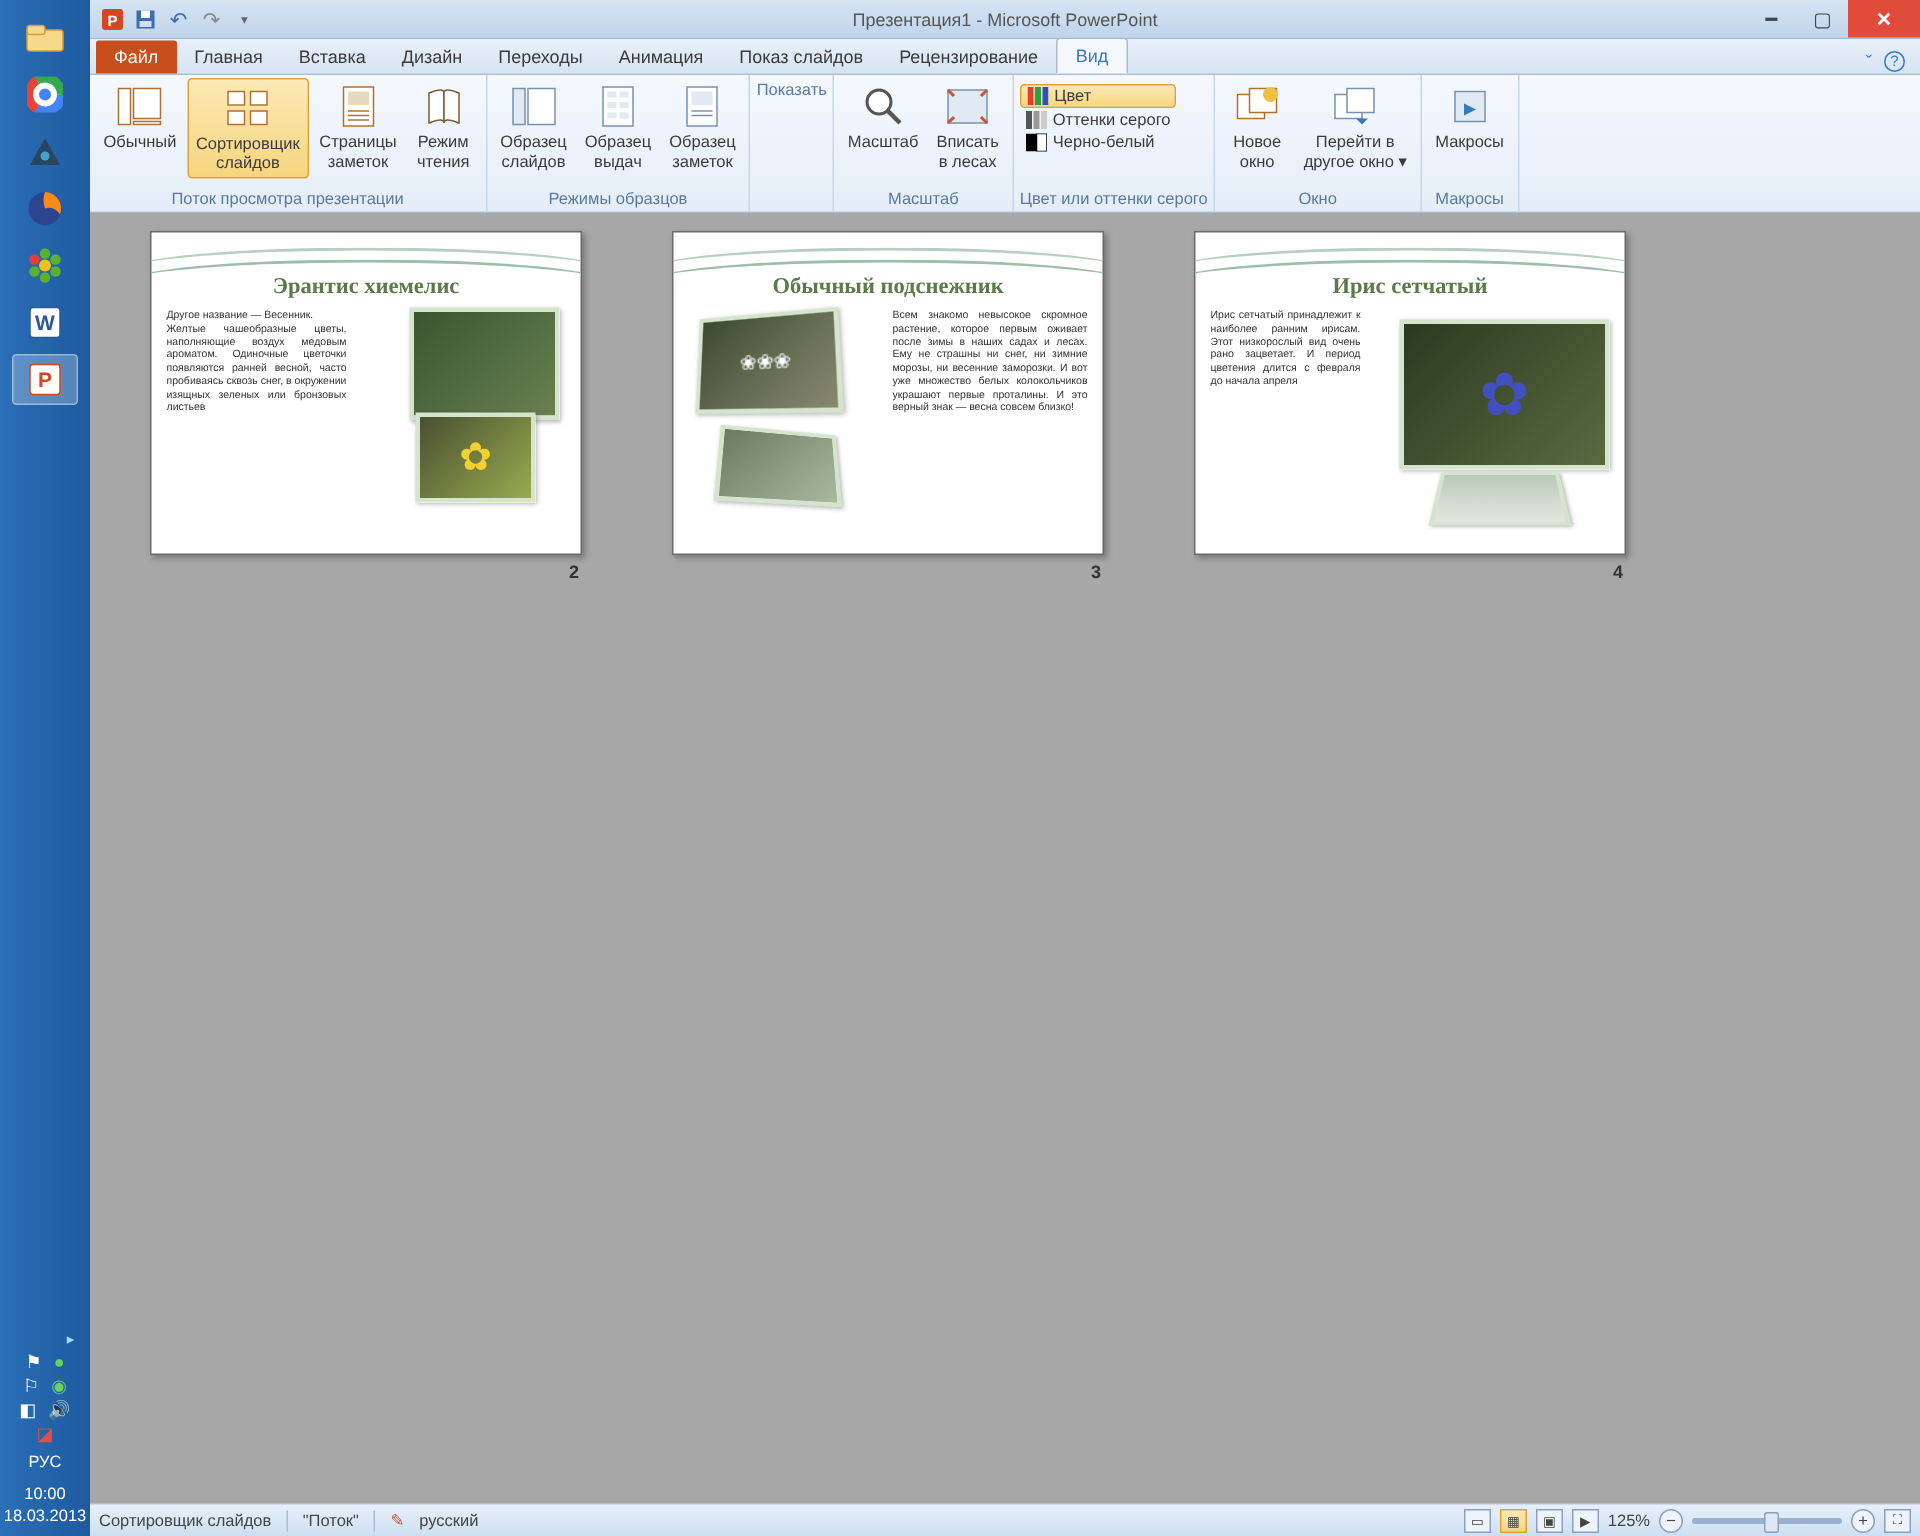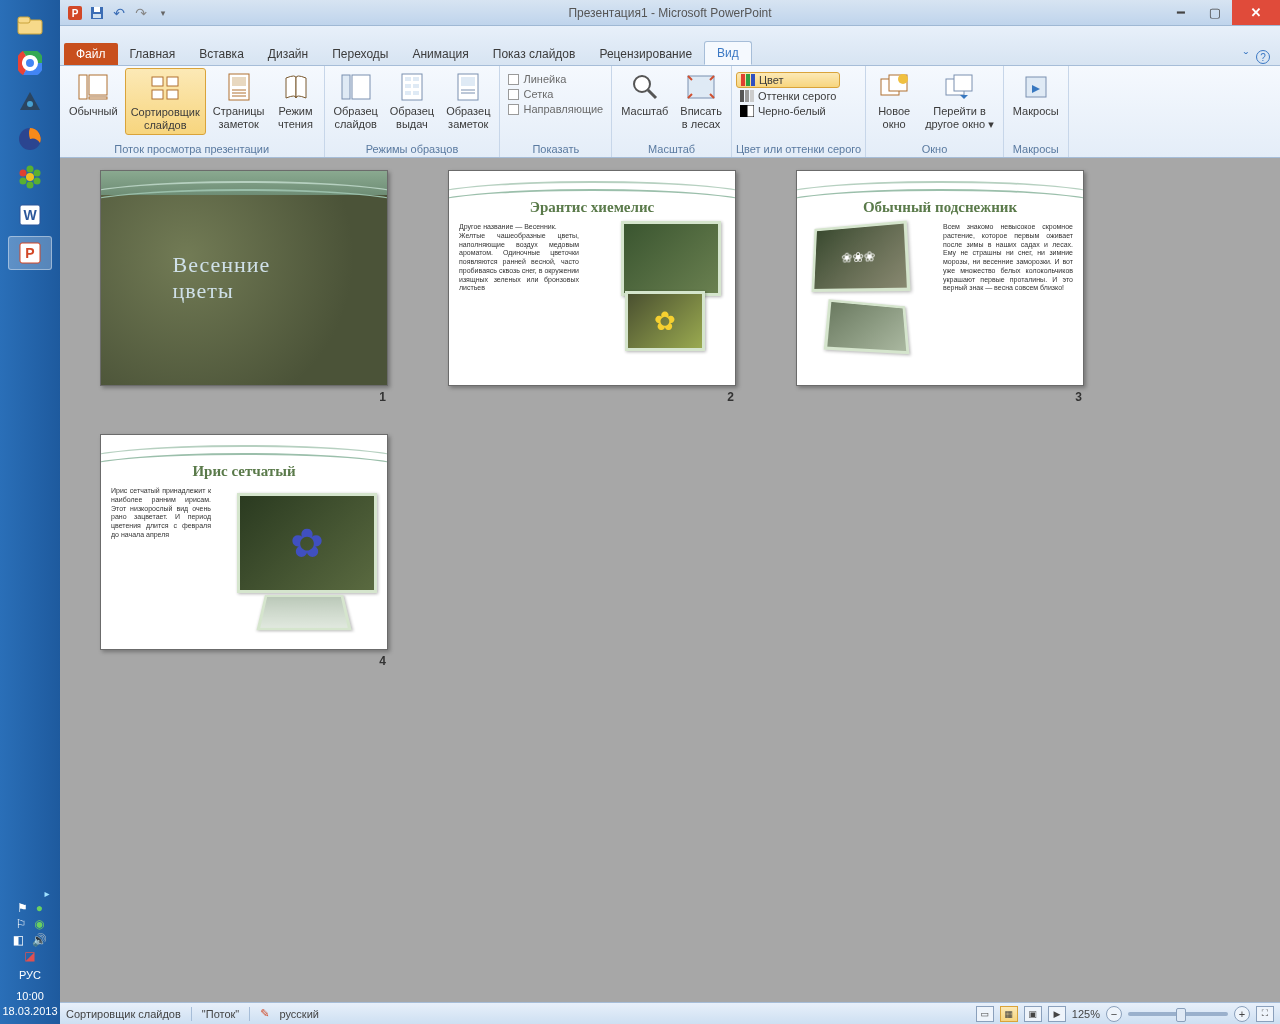--- a/index.html
+++ b/index.html
@@ -21,21 +21,21 @@
 
 .titlebar { height: 26px; background: linear-gradient(#d7e4f2, #bfd4ec); display: flex; align-items: center; font-size: 12px; color: #444; border-bottom: 1px solid #9fb8d4; position: relative; }
 .qat { display: flex; align-items: center; gap: 4px; padding-left: 6px; }
 .qat .qicon { width: 18px; height: 18px; display: flex; align-items: center; justify-content: center; cursor: pointer; }
 .titlebar .title { position: absolute; left: 50%; transform: translateX(-50%); color: #555; }
 .winbtns { margin-left: auto; display: flex; height: 100%; }
 .winbtns .wb { width: 34px; display: flex; align-items: center; justify-content: center; cursor: pointer; font-size: 13px; }
 .winbtns .close { background: #e04b3a; color: #fff; width: 48px; font-weight: bold; }
 
 
-.ribbon-tabs { height: 40px; background: linear-gradient(#e8f0fa, #d7e4f2); display: flex; align-items: flex-end; font-size: 12px; border-bottom: 1px solid #a6bdd8; padding-left: 0; }
+.ribbon-tabs { height: 24px; background: linear-gradient(#e8f0fa, #d7e4f2); display: flex; align-items: flex-end; font-size: 12px; border-bottom: 1px solid #a6bdd8; padding-left: 0; }
 .ribbon-tabs .tab { padding: 4px 12px; cursor: pointer; color: #3b3b3b; }
 .ribbon-tabs .tab.file { background: #c84f1d; color: #fff; border-radius: 2px 2px 0 0; margin-left: 4px; }
 .ribbon-tabs .tab.active { background: #f5f9fe; border: 1px solid #a6bdd8; border-bottom: 1px solid #f5f9fe; border-radius: 3px 3px 0 0; color: #3b78c4; }
 .ribbon-tabs .help { margin-left: auto; display:flex; gap:8px; padding-right:10px; color:#3b78c4; font-size:13px;}
 
 
 .ribbon { height: 92px; background: linear-gradient(#f5f9fe, #e4edf8); border-bottom: 1px solid #a6bdd8; display: flex; }
 .group { border-right: 1px solid #c7d6e9; display: flex; flex-direction: column; padding: 2px 4px 0; }
 .group-body { flex: 1; display: flex; align-items: flex-start; gap: 2px; }
 .group-label { text-align: center; font-size: 11px; color: #5a7aa0; padding: 2px 0; }
@@ -303,36 +303,20 @@
               </svg>
             </div>
             <span style="white-space:pre-line;">Образец
 заметок</span>
           </div>
       </div>
       <div class="group-label">Режимы образцов</div>
     </div>
 
     <div class="group">
-      <div class="group-body">
-          <div class="vstack">
-        <div class="rbtn-sm">
-              <span class="chk"></span>
-              <span>Линейка</span>
-            </div>
-        <div class="rbtn-sm">
-              <span class="chk"></span>
-              <span>Сетка</span>
-            </div>
-        <div class="rbtn-sm">
-              <span class="chk"></span>
-              <span>Направляющие</span>
-            </div>
-      </div>
-        </div>
       <div class="group-label">Показать</div>
     </div>
 
     <div class="group">
       <div class="group-body">
         <div class="rbtn">
             <div class="ico">
               <svg width="28" height="28">
                 <circle cx="11" cy="11" r="8" fill="#fff" stroke="#555" stroke-width="2"></circle>
                 <line x1="17" y1="17" x2="25" y2="25" stroke="#555" stroke-width="3"></line>
@@ -423,28 +407,20 @@
               </svg>
             </div>
             <span>Макросы</span>
           </div>
       </div>
       <div class="group-label">Макросы</div>
     </div>
   </div>
 
   <div class="sorter">
-    <div class="slidewrap">
-      <div class="slide slide1">
-        <div class="topstrip"></div>
-          <div class="wave"></div>
-        <div class="t">Весенние цветы</div>
-      </div>
-      <div class="num">1</div>
-    </div>
     <div class="slidewrap">
       <div class="slide content-slide">
         <div class="wave"></div>
         <div class="ctitle">Эрантис хиемелис</div>
         <div class="body" style="white-space:pre-line;">Другое название — Весенник.
 Желтые чашеобразные цветы, наполняющие воздух медовым ароматом. Одиночные цветочки появляются ранней весной, часто пробиваясь сквозь снег, в окружении изящных зеленых или бронзовых листьев</div>
         <div class="photo a"></div>
         <div class="photo b"></div>
       </div>
       <div class="num">2</div>

